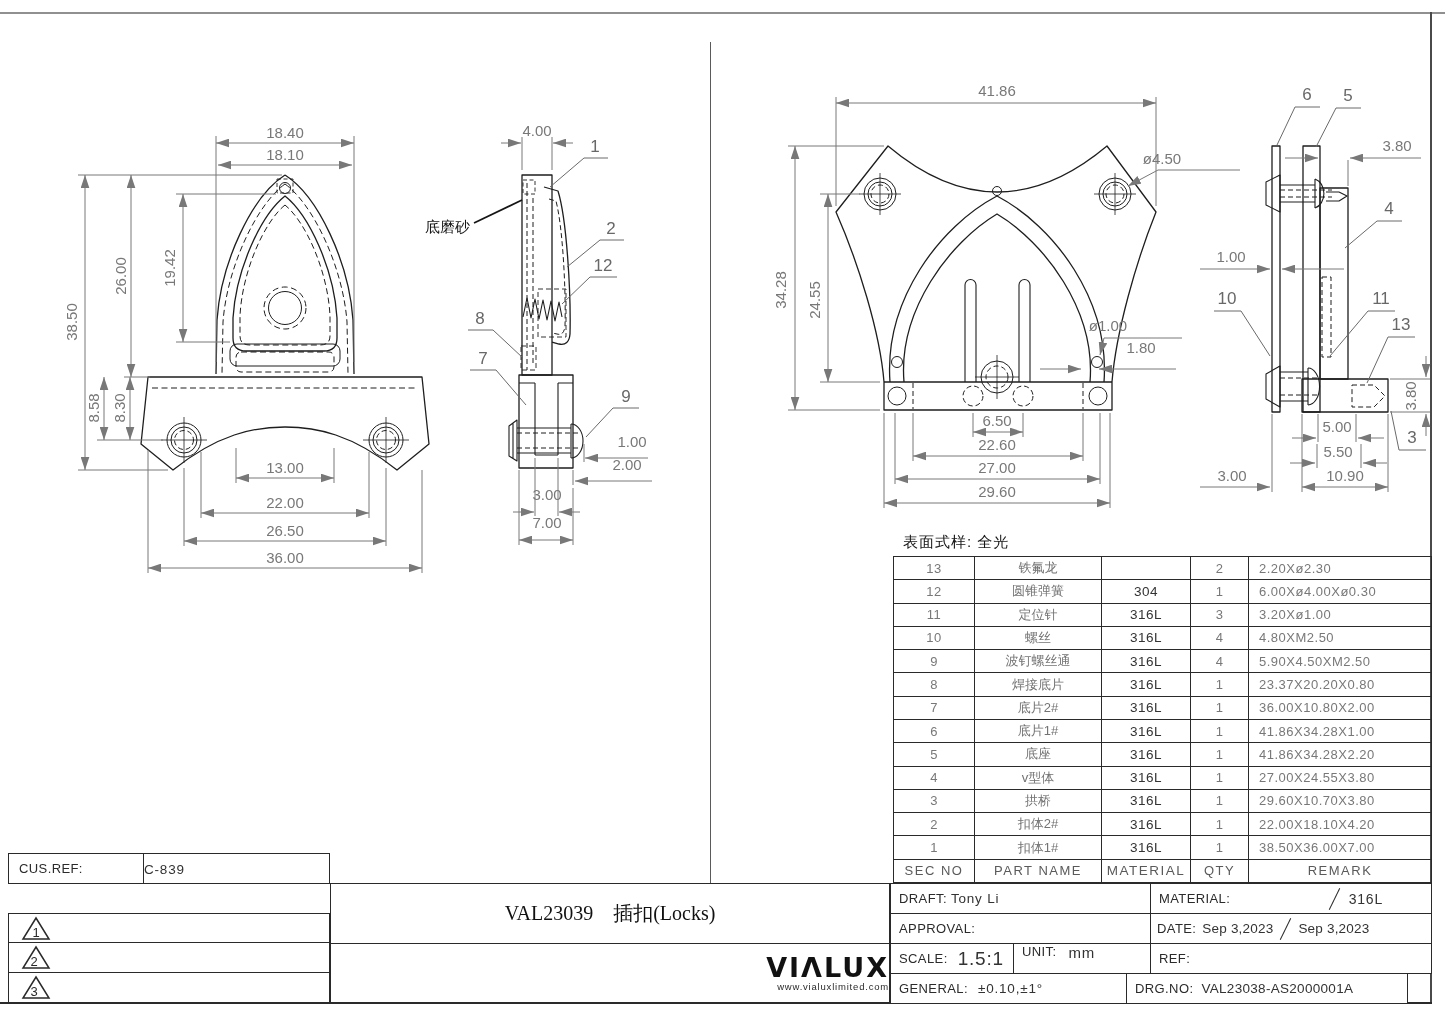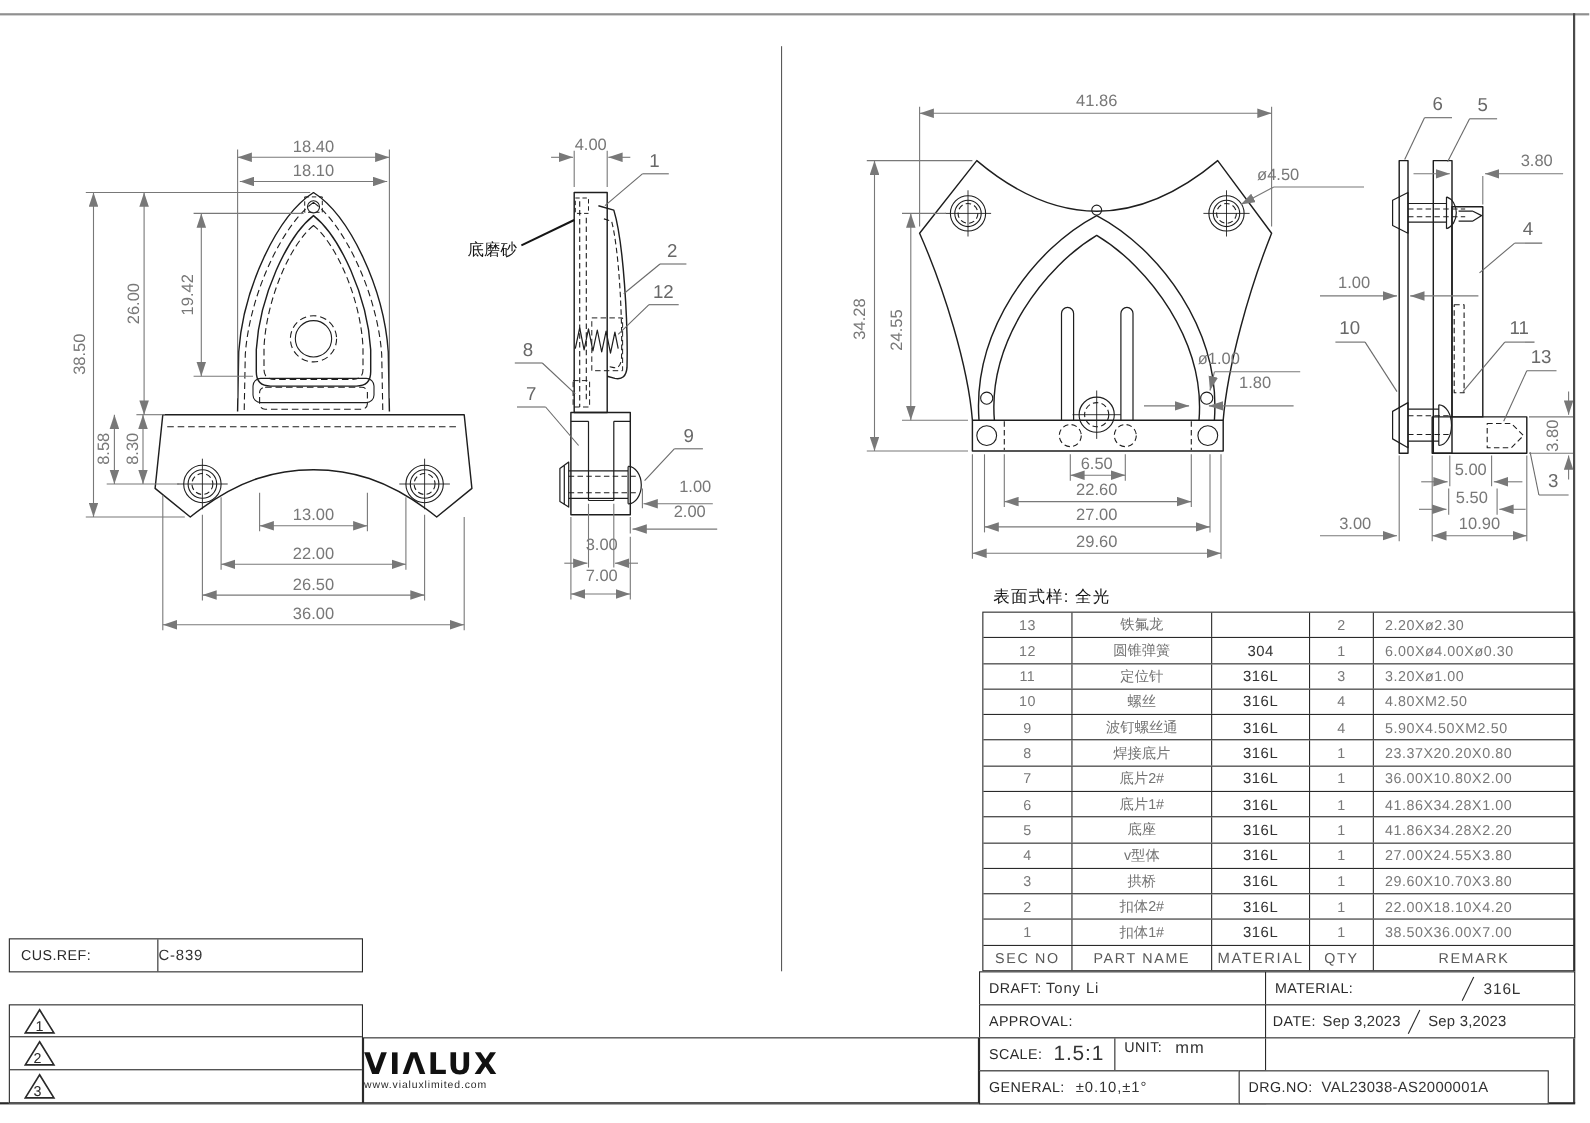--- a/index.html
+++ b/index.html
@@ -28,21 +28,21 @@
   .prow.hdr .pcell { color:#5a5a5a; letter-spacing:1.5px; }
   .prow.hdr .pcell:last-child { justify-content:center; padding-left:0; }
   
   .tbox { position:absolute; border:1.4px solid #2a2a2a; background:#fff; display:flex; align-items:center; }
   .lbl { font-size:13px; color:#2b2b2b; letter-spacing:0.4px; white-space:nowrap; }
   .val { font-size:13.5px; color:#333; letter-spacing:0.8px; white-space:nowrap; }
   .sig { width:0; height:24px; border-left:1.5px solid #2a2a2a; transform:rotate(26deg); display:inline-block; flex:none; }
   .rev-row { display:flex; align-items:center; height:30px; border-bottom:1.3px solid #2a2a2a; padding-left:12px; }
   .rev-row:last-child { border-bottom:none; }
   .title-main { width:100%; text-align:center; font-family:"Liberation Serif","DejaVu Serif",serif; font-size:20px; color:#111; white-space:pre; }
-  .logo-wrap { width:100%; text-align:left; }
+  .logo-wrap { width:100%; text-align:right; }
   .logo-txt { font-family:"DejaVu Sans",sans-serif; font-weight:700; font-size:27px; color:#111; letter-spacing:2px; line-height:1; }
   .logo-url { font-size:9.5px; color:#2b2b2b; letter-spacing:0.8px; margin-top:0; }
 </style>
 </head>
 <body>
 
 <div id="sheet">
 
   <div class="abs frame-top"></div>
   <div class="abs frame-right"></div>
@@ -460,20 +460,24 @@
       </svg>
     </div>
     <div class="rev-row">
       <svg width="30" height="25" viewBox="0 0 30 25">
         <path d="M15,2 L28,23 L2,23 Z" fill="none" stroke="#2a2a2a" stroke-width="1.5"></path>
         <text x="13" y="21" text-anchor="middle" font-size="13" fill="#2a2a2a">3</text>
       </svg>
     </div>
   </div>
 
+  <div class="tbox" style="left:330px;top:883px;width:560px;height:61px">
+
+    <div class="title-main">VAL23039    插扣(Locks)</div>
+  </div>
   <div class="tbox" style="left:330px;top:943px;width:560px;height:60px">
     <div class="logo-wrap">
       <div class="logo-txt">VIΛLUX</div>
       <div class="logo-url">www.vialuxlimited.com</div>
     </div>
   </div>
 
   <div class="tbox" style="left:890px;top:883px;width:261px;height:31px;padding-left:8px">
     <span class="lbl">DRAFT:</span>
     <span class="val" style="margin-left:4px">Tony Li</span>
@@ -501,18 +505,21 @@
     <div style="flex:1"></div>
     <span class="sig"></span>
     <span class="val" style="margin-left:14px;margin-right:40px;font-size:14px">316L</span>
   </div>
   <div class="tbox" style="left:1150px;top:913px;width:282px;height:31px;padding:0 6px;overflow:hidden">
     <span class="lbl">DATE:</span>
     <span class="val" style="margin-left:6px;letter-spacing:0.2px">Sep 3,2023</span>
     <span class="sig" style="margin:0 6px 0 12px"></span>
     <span class="val" style="margin-left:6px;letter-spacing:0.2px">Sep 3,2023</span>
   </div>
+  <div class="tbox" style="left:1150px;top:943px;width:282px;height:31px;padding-left:8px">
+    <span class="lbl">REF:</span>
+  </div>
   <div class="tbox" style="left:1126px;top:973px;width:282px;height:31px;padding-left:8px;overflow:hidden">
     <span class="lbl">DRG.NO:</span>
     <span class="val" style="margin-left:8px;letter-spacing:0.3px">VAL23038-AS2000001A</span>
   </div>
 
 </div>
 
 </body></html>

